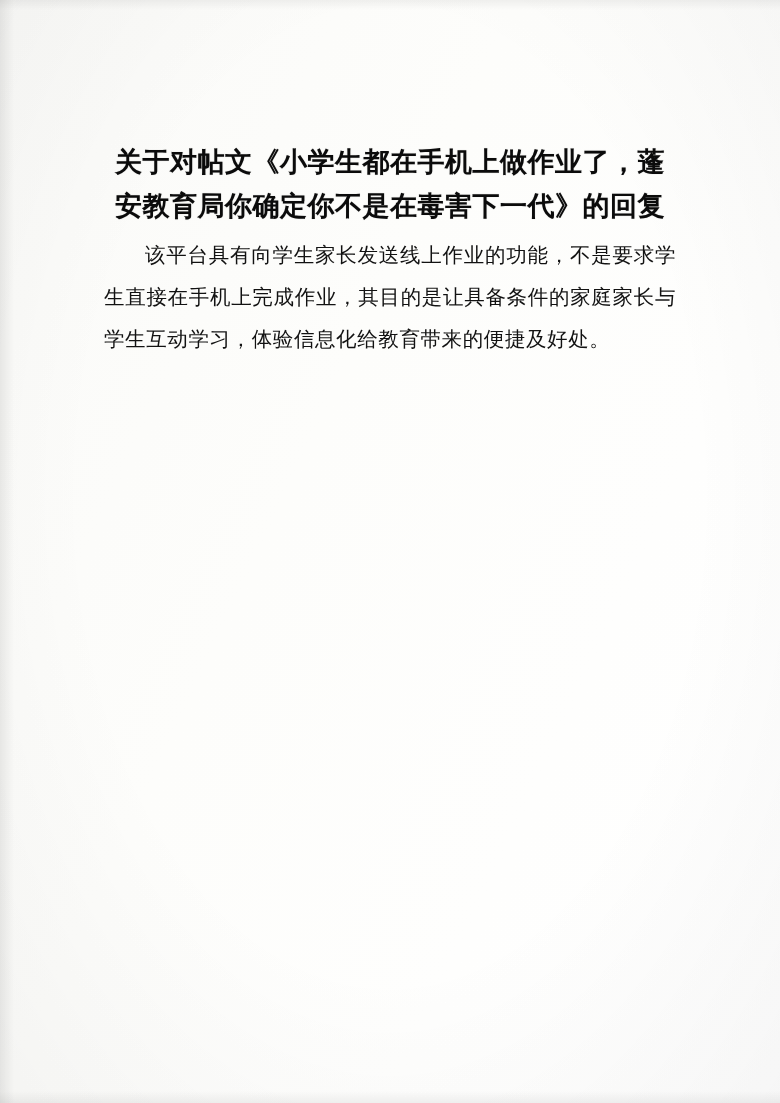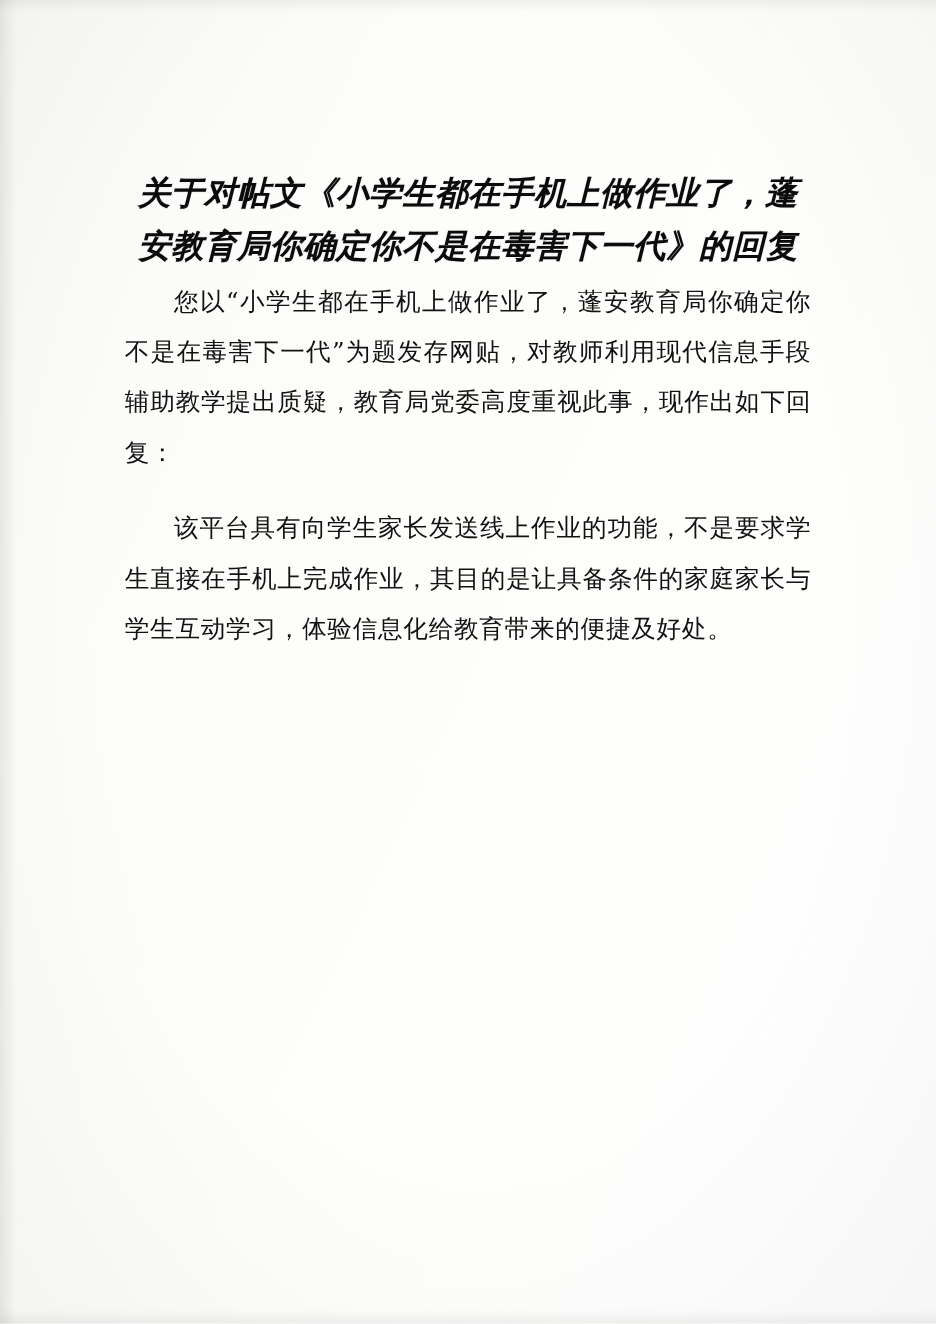--- a/index.html
+++ b/index.html
@@ -63,21 +63,20 @@
     font-family: "DejaVu Serif", "Liberation Serif", serif;
     font-weight: bold;
     font-size: 27px;
     line-height: 44px;
     text-align: center;
     color: #0b0b0b;
     letter-spacing: 0.5px;
     margin: 0 0 0 0;
     padding: 0 6px;
     text-shadow: 0 0 1px rgba(0,0,0,0.25);
-    font-style: italic;
   }
 
   .salutation {
     margin-top: 58px;
     font-size: 20.5px;
     line-height: 42px;
     color: #121212;
     letter-spacing: 0.6px;
     font-family: "DejaVu Serif", "Liberation Serif", serif;
   }
@@ -100,16 +99,15 @@
 
 <div class="page">
   <div class="edge-left"></div>
   <div class="edge-top"></div>
   <div class="edge-bottom"></div>
 
   <div class="doc-body">
     <h1 class="doc-title">关于对帖文《小学生都在手机上做作业了，蓬安教育局你确定你不是在毒害下一代》的回复</h1>
 
 
-    <p class="para first">您以“小学生都在手机上做作业了，蓬安教育局你确定你不是在毒害下一代”为题发存网贴，对教师利用现代信息手段辅助教学提出质疑，教育局党委高度重视此事，现作出如下回复：</p>
     <p class="para">该平台具有向学生家长发送线上作业的功能，不是要求学生直接在手机上完成作业，其目的是让具备条件的家庭家长与学生互动学习，体验信息化给教育带来的便捷及好处。</p>
   </div>
 </div>
 
 </body></html>

